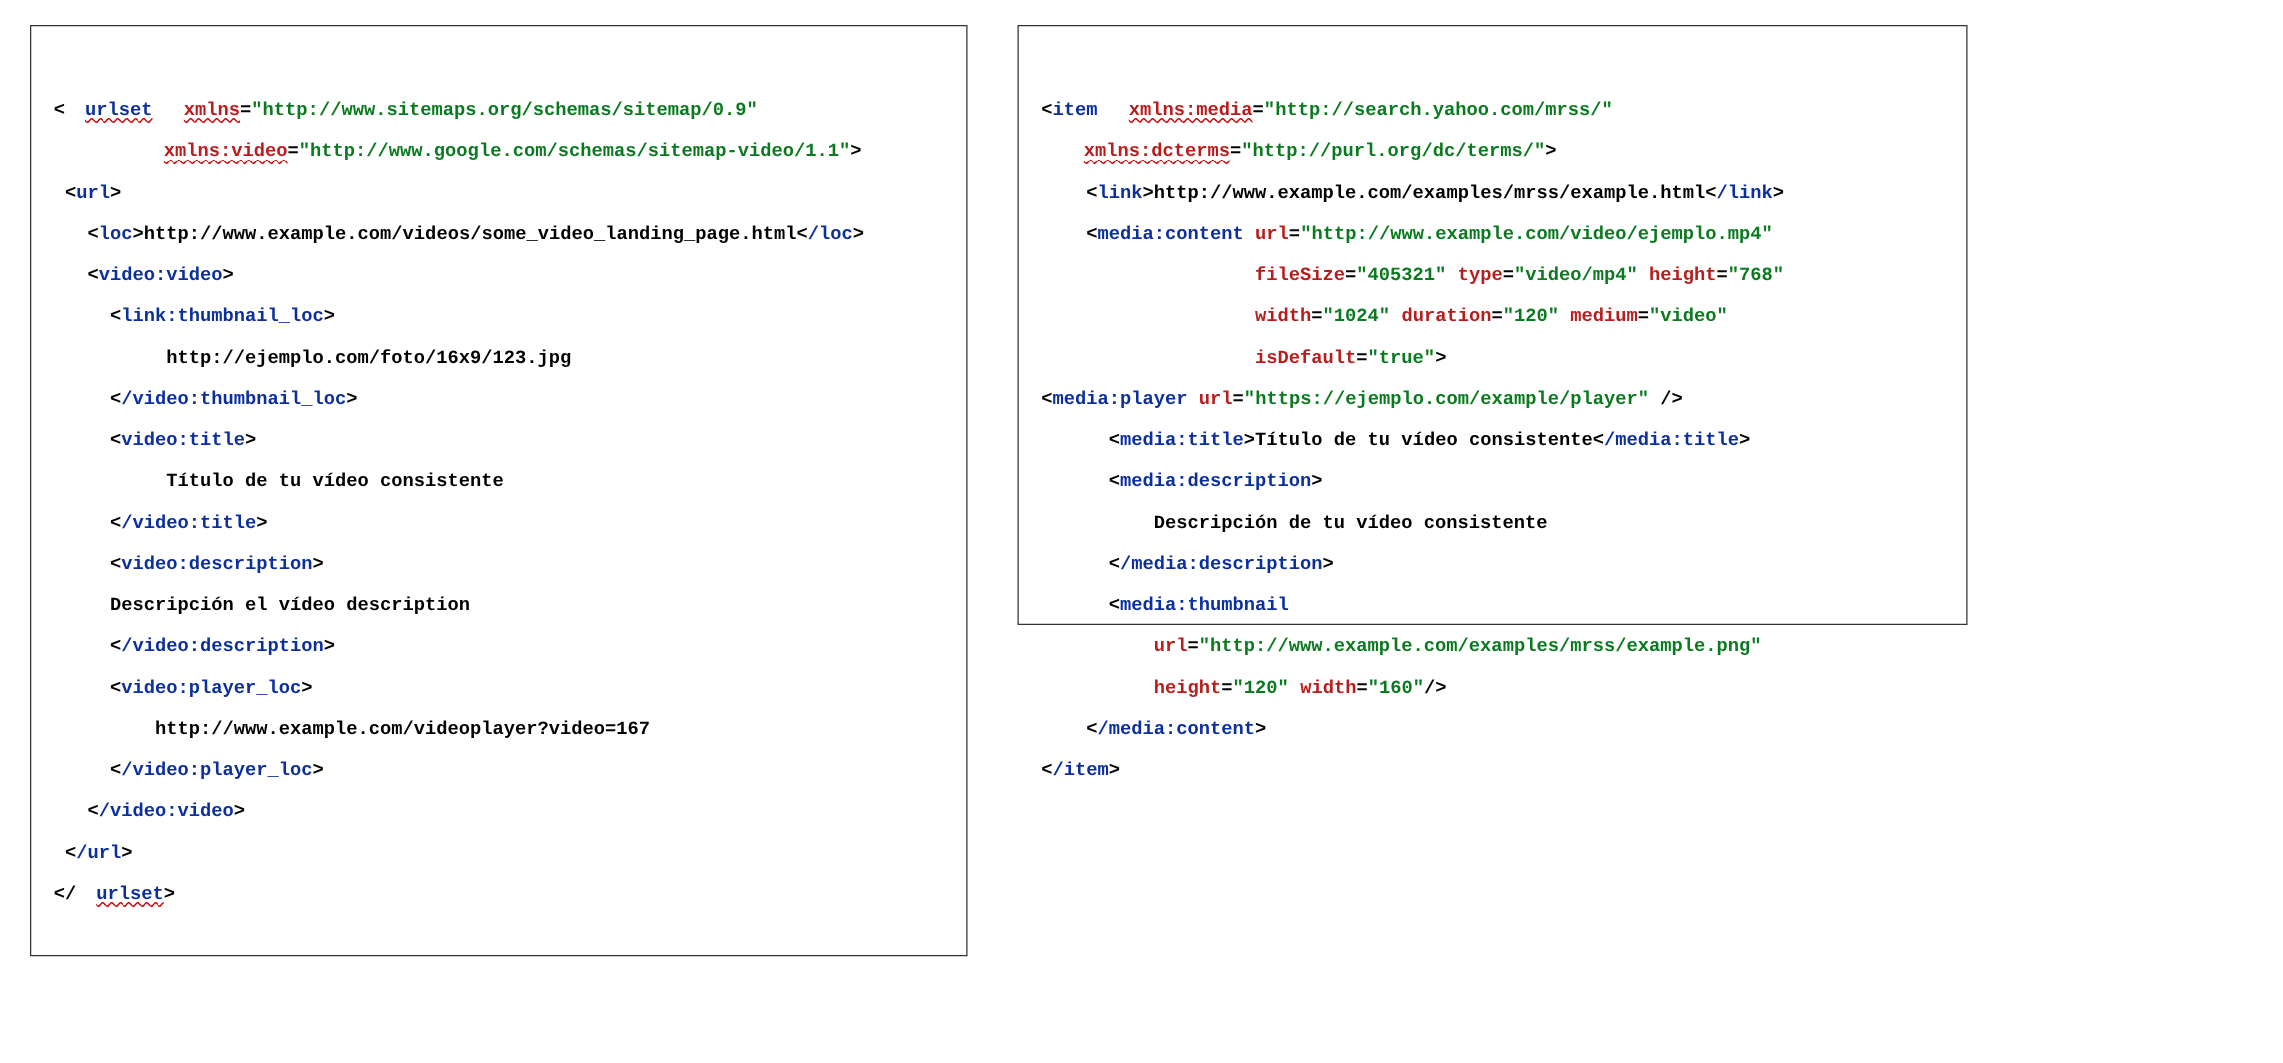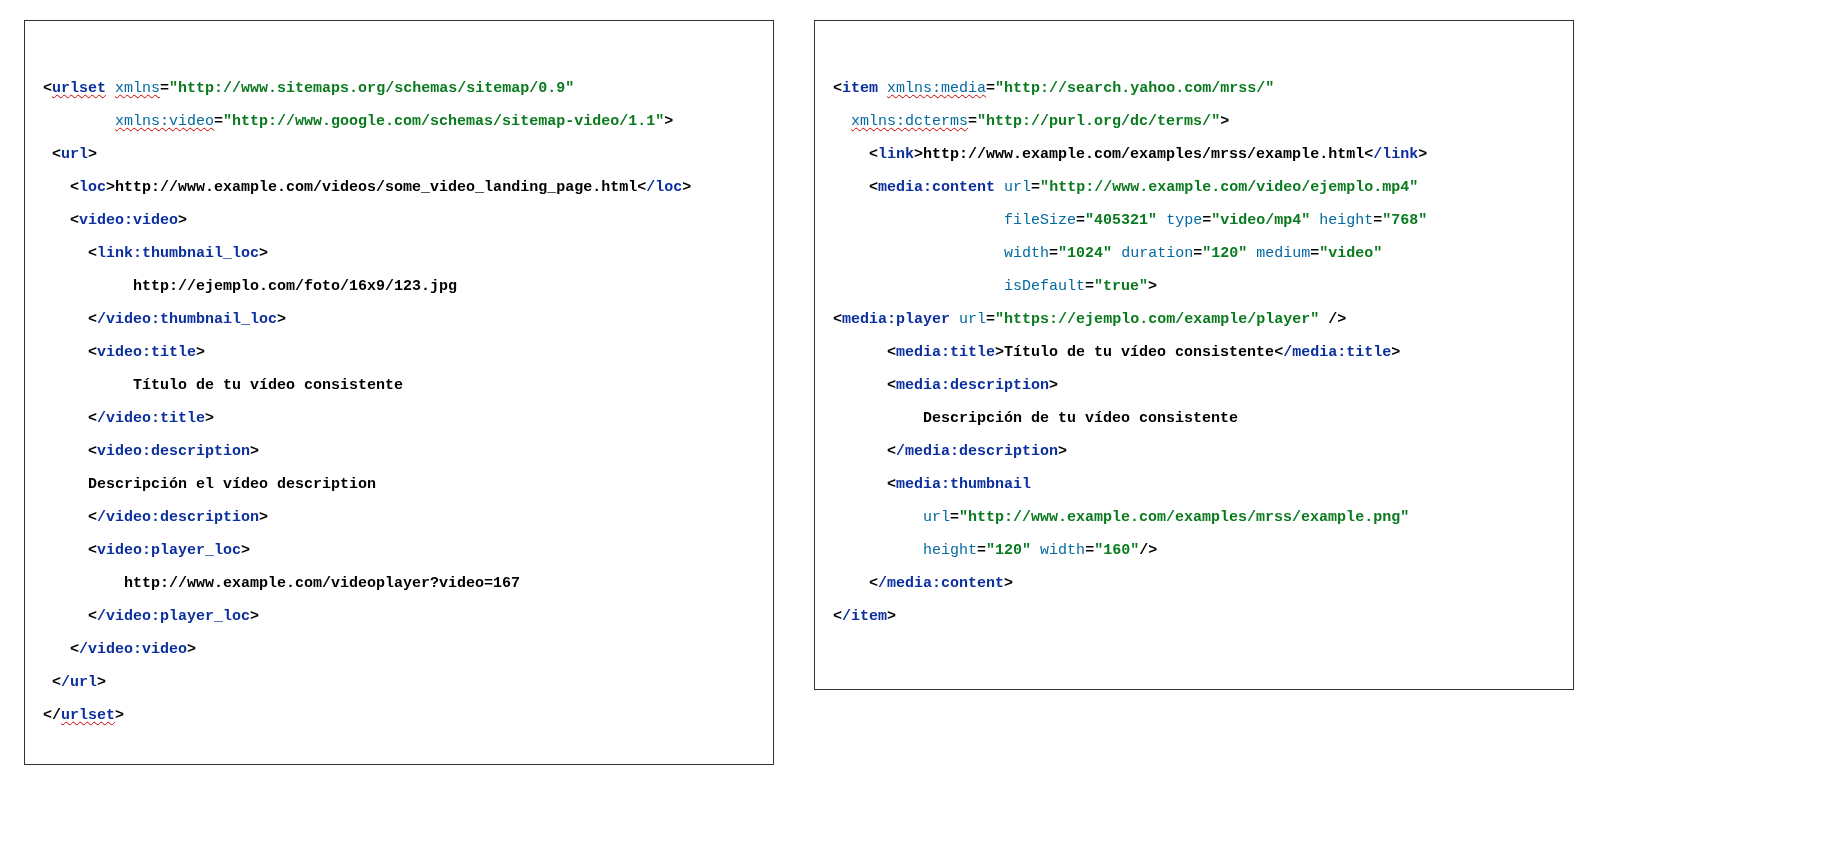--- a/index.html
+++ b/index.html
@@ -16,29 +16,29 @@
     align-items: flex-start;
   }
   .panel {
     border: 1px solid #333;
     padding: 18px 18px 28px 18px;
     line-height: 2.2;
     white-space: pre;
     box-sizing: border-box;
   }
   .left  { width: 750px; height: 745px; }
-  .right { width: 760px; height: 670px; }
+  .right { width: 760px; height: 480px; }
 
   .tag   { color: #0b2f9e; font-weight: bold; }
-  .attr  { color: #0369a1; font-weight: normal; }
+  .attr  { color: #b91c1c; font-weight: bold; }
   .val   { color: #0a7a1f; font-weight: bold; }
   .txt   { color: #000; font-weight: bold; }
   .pun   { color: #000; font-weight: bold; }
 
-  .err { text-decoration: underline wavy #c00 1px; text-underline-offset: 2px; }
+  .err { text-decoration: underline wavy #c00 1px; text-underline-offset: 2px; margin-left: 16px; }
 </style>
 </head>
 <body>
 
 <div class="page">
 
   <div class="panel left">
 <span class="pun">&lt;</span><span class="tag err">urlset</span> <span class="attr err">xmlns</span><span class="pun">=</span><span class="val">"<span>http://www.sitemaps.org/schemas/sitemap/0.9</span>"</span>
         <span class="attr err">xmlns:video</span><span class="pun">=</span><span class="val">"<span>http://www.google.com/schemas/sitemap-video/1.1</span>"</span><span class="pun">&gt;</span>
  <span class="pun">&lt;</span><span class="tag">url</span><span class="pun">&gt;</span>

